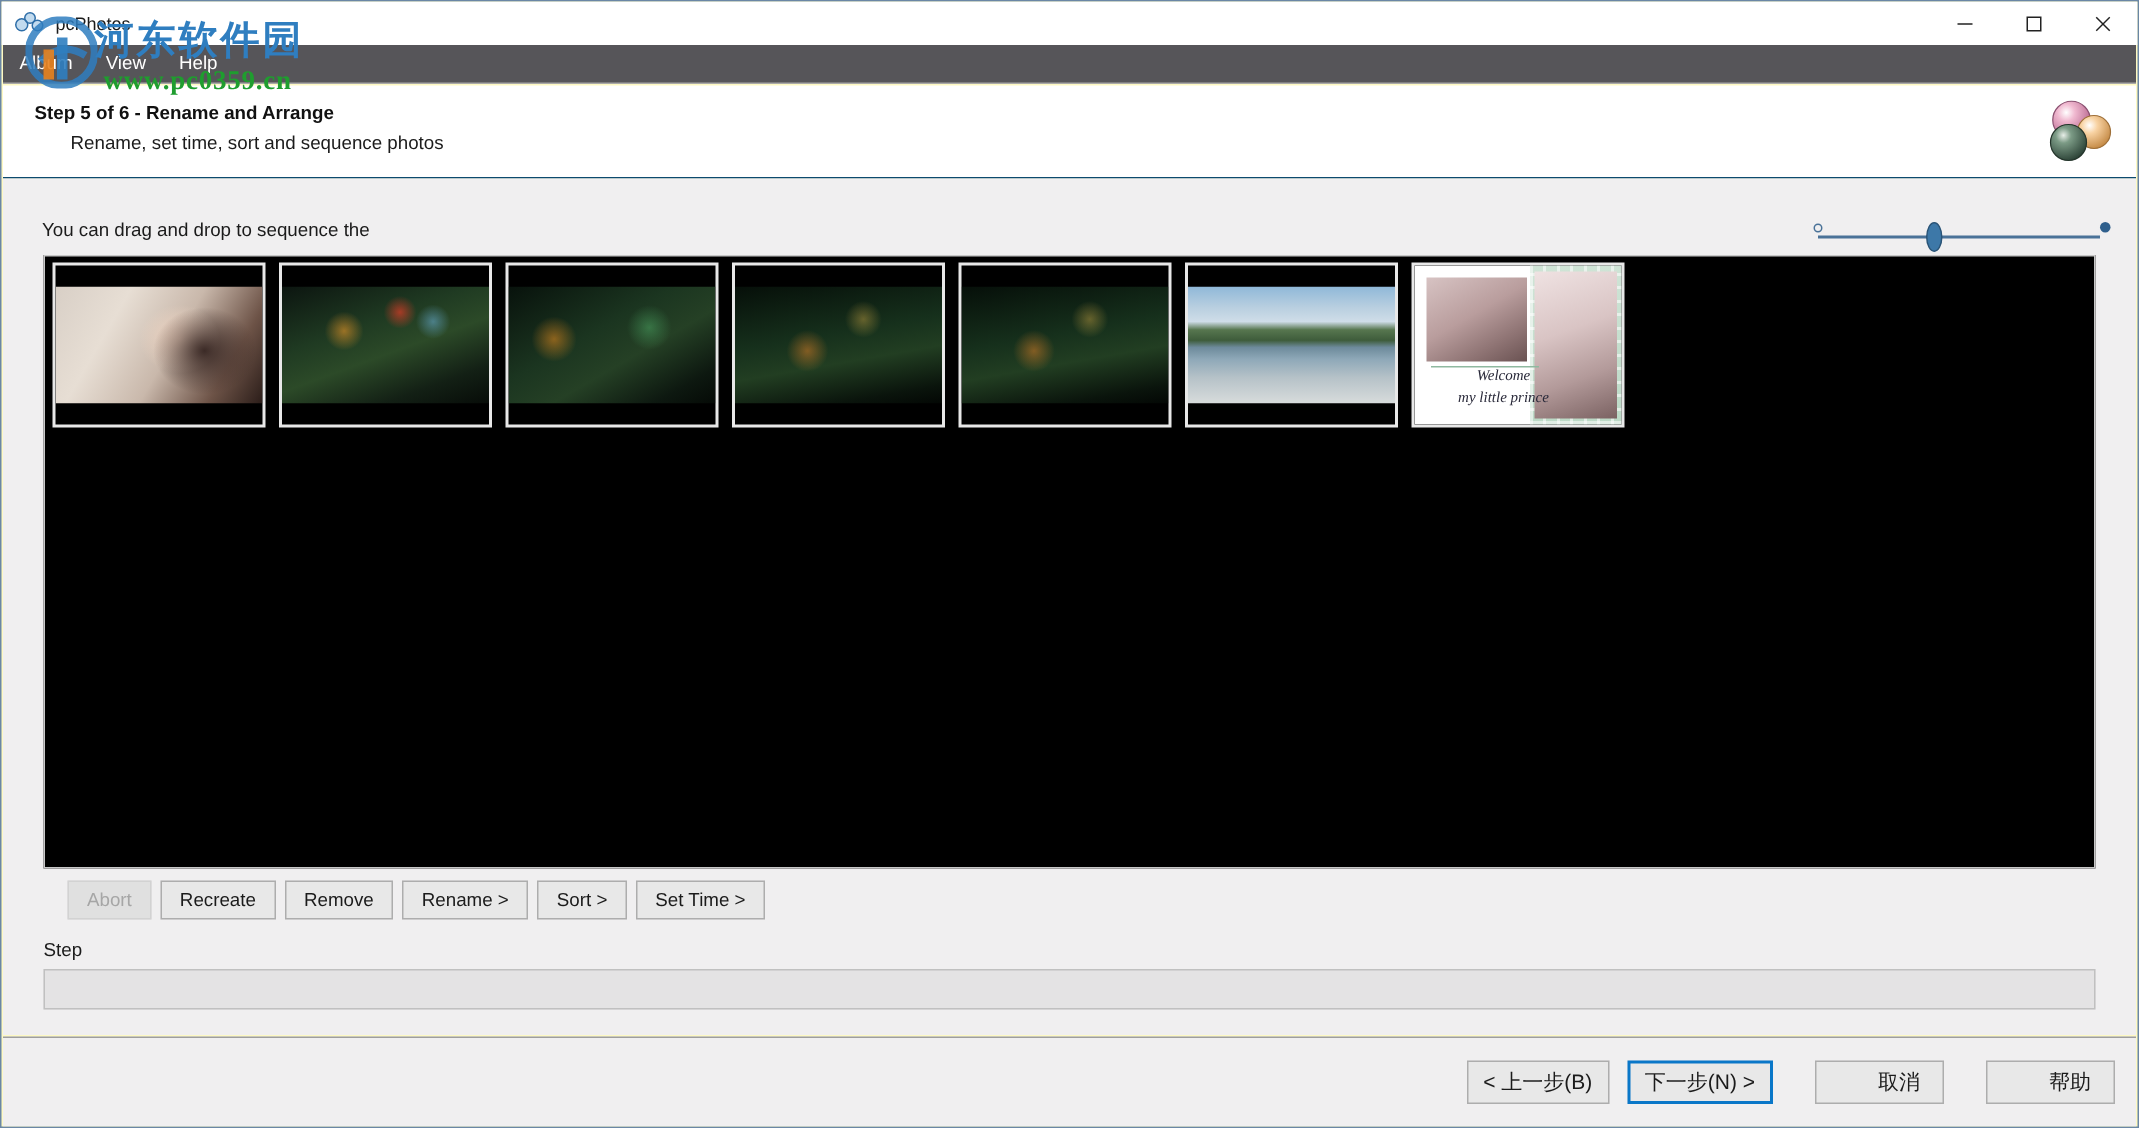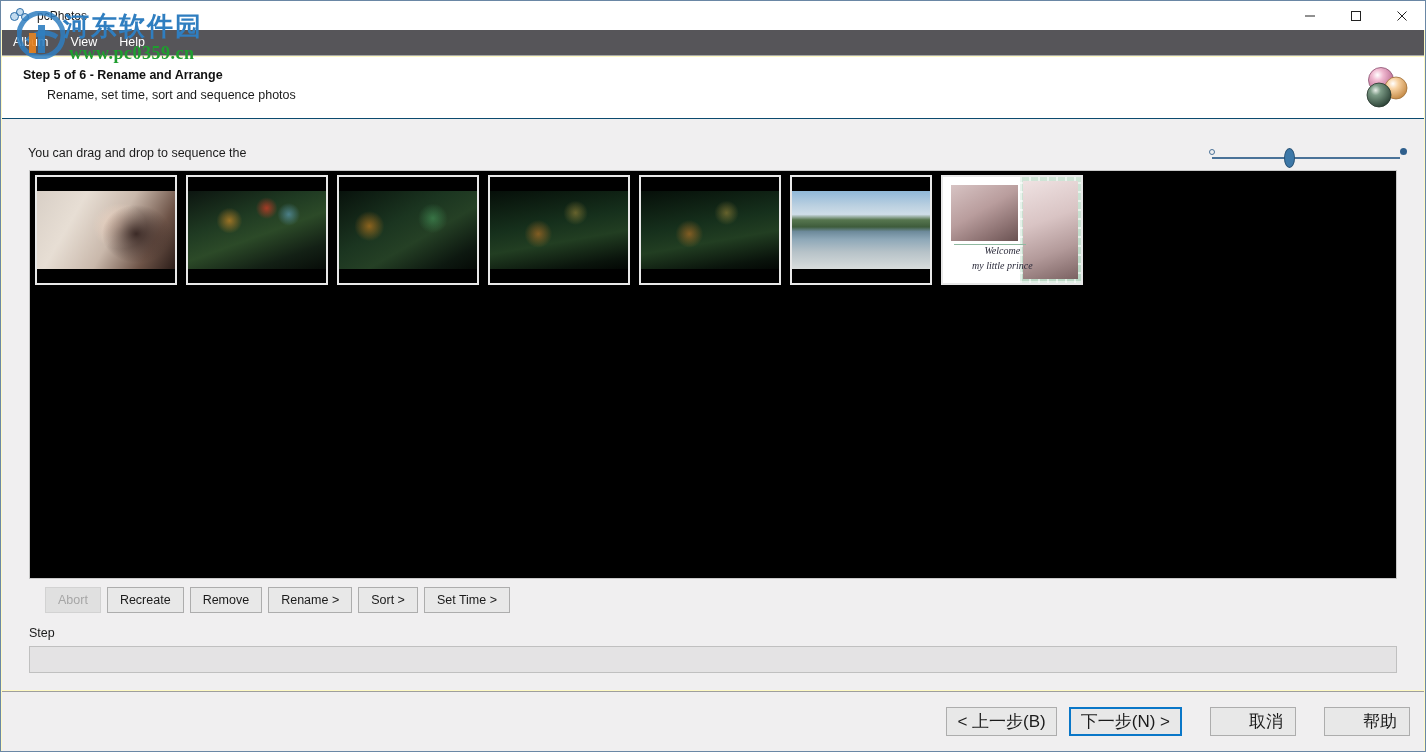--- a/index.html
+++ b/index.html
@@ -334,21 +334,21 @@
     right: 14px; top: 15px;
     display: flex;
     align-items: center;
   }
   .fbtn {
     height: 29px;
     min-width: 86px;
     background: #e8e8e8;
     border: 1px solid #adadad;
     color: #1b1b1b;
-    font-size: 17px;
+    font-size: 14px;
     display: flex;
     align-items: center;
     justify-content: center;
     padding: 0 10px;
     margin-left: 12px;
     white-space: nowrap;
   }
   .fbtn.focus {
     border: 2px solid #0a77c8;
     background: #e8e8e8;

